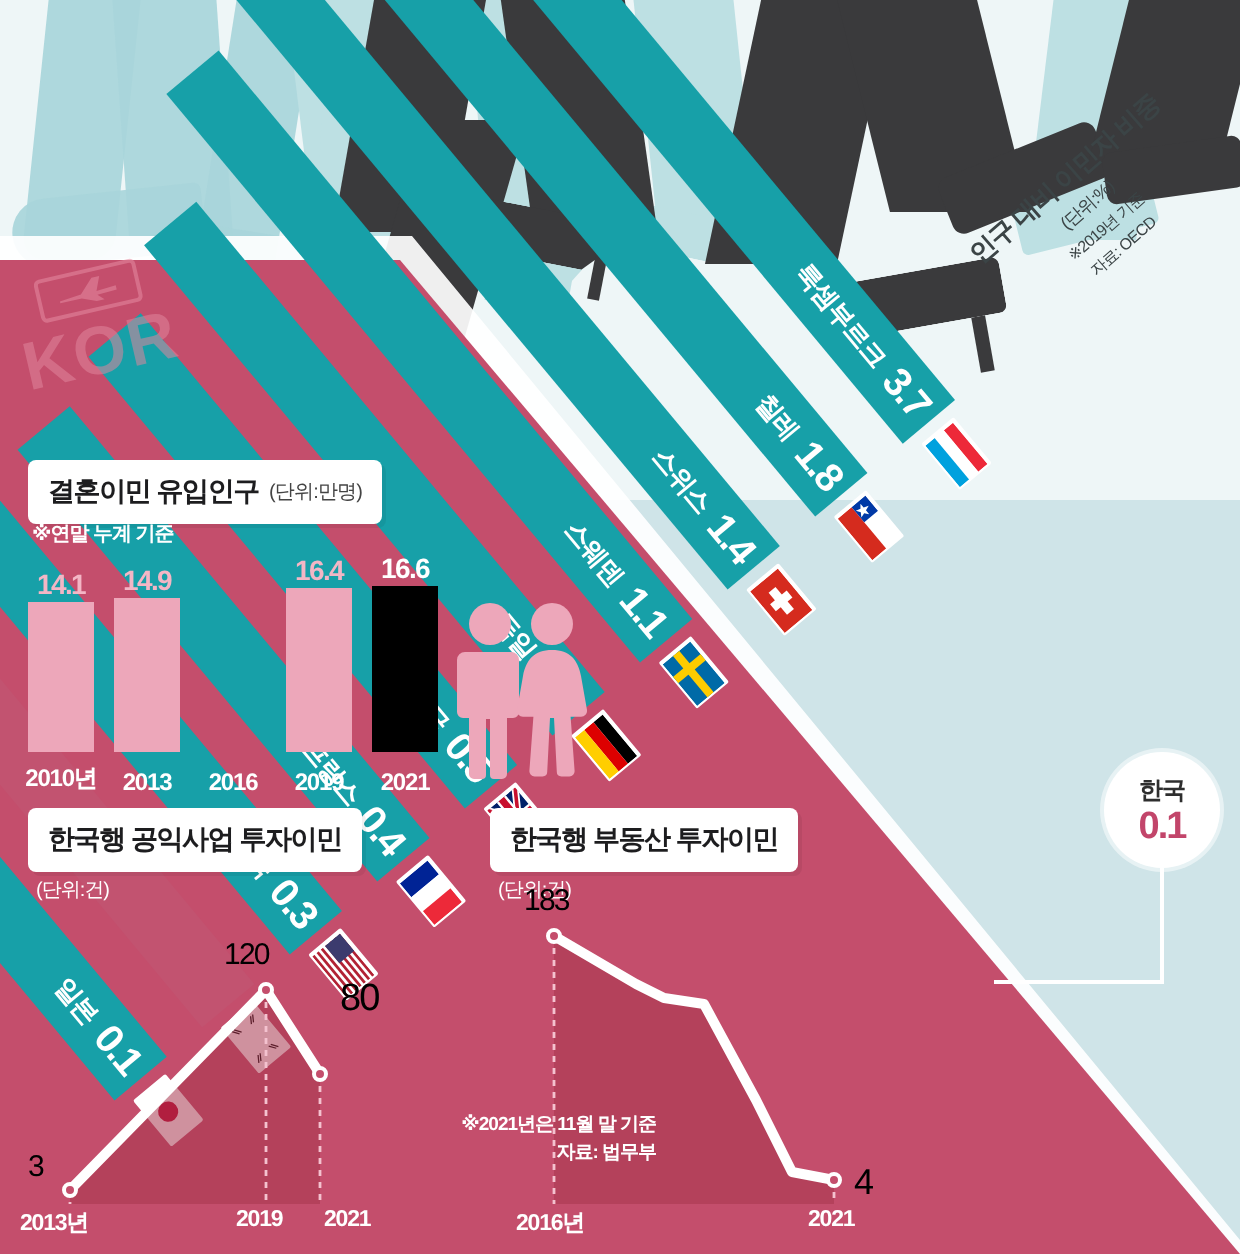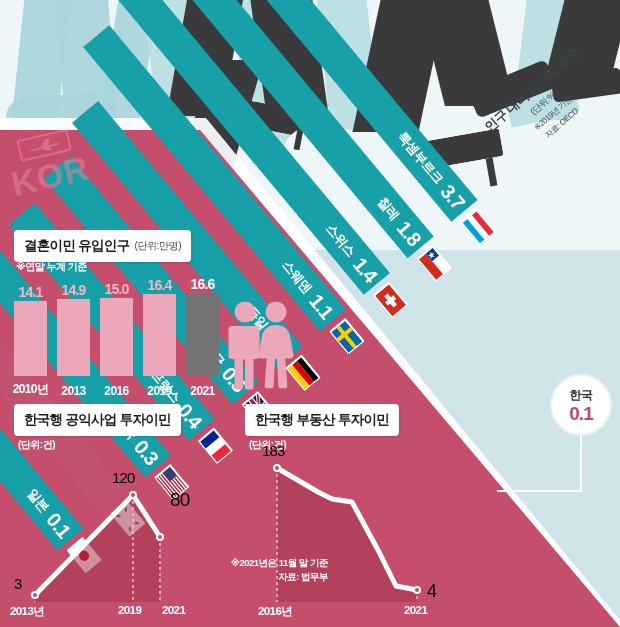--- a/index.html
+++ b/index.html
@@ -108,35 +108,35 @@
     box-shadow:2px 2px 0 rgba(0,0,0,.06);
   }
   .card-head .ch-title{ font-size:13.5px; font-weight:bold; color:#1d1d1f; letter-spacing:-.7px; white-space:nowrap;}
   .card-head .ch-unit{ font-size:10px; color:#444; margin-left:5px; letter-spacing:-.4px; white-space:nowrap;}
   .mig-note{ position:absolute; left:16px; top:260px; font-size:10px; color:#fff; font-weight:bold; letter-spacing:-.5px; z-index:9;}
   .mbars{ position:absolute; left:14px; top:278px; width:210px; height:120px; z-index:8;}
   .mbar{
     position:absolute; bottom:22px; width:33px; background:#eda7ba;
     display:flex; align-items:flex-start; justify-content:center;
   }
-  .mbar.last{ background:#737373; }
+  .mbar.last{ background:#000000; }
   .mbar .mv{
     position:absolute; top:-17px; left:50%; transform:translateX(-50%);
     font-size:14px; font-weight:bold; color:#f3b6c5; letter-spacing:-.8px; white-space:nowrap;
   }
   .mbar.last .mv{ color:#ffffff; }
   .mx{
     position:absolute; bottom:0; text-align:center; font-size:12px; font-weight:bold;
     color:#ffffff; letter-spacing:-.6px; white-space:nowrap;
   }
   .couple{ position:absolute; left:228px; top:300px; width:66px; height:92px; z-index:8;}
 
   
   .lchart{ position:absolute; z-index:8; }
-  .lc-unit{ position:absolute; font-size:10px; font-weight:bold; color:#fff; letter-spacing:-.5px; z-index:9;}
+  .lc-unit{ position:absolute; font-size:10px; font-weight:normal; color:#fff; letter-spacing:-.5px; z-index:9;}
   .lc-lbl{ position:absolute; font-size:11.5px; font-weight:bold; color:#fff; letter-spacing:-.6px; white-space:nowrap; z-index:9;}
   .lc-val{ position:absolute; font-size:15px; font-weight:normal; color:#000000; letter-spacing:-.9px; white-space:nowrap; z-index:9;text-align:right;}
   .foot{ position:absolute; right:0; text-align:right; font-size:9.5px; font-weight:bold; color:#fff; letter-spacing:-.5px; line-height:1.45; z-index:9;}
 
   .dot{ position:absolute; width:8px; height:8px; border-radius:50%; background:#c44e6c; border:2px solid #fff; z-index:10;}
 </style>
 </head>
 <body>
 
 <div id="stage">
@@ -349,23 +349,20 @@
   <div class="mig-note">※연말 누계 기준</div>
   <div class="mbars">
       <div class="mbar" style="left: 0px; height: 74.624px; margin-top: 28px;">
         <span class="mv">14.1</span>
       </div>
       <div class="mx" style="left: -7px; width: 47px;">2010년</div>
       <div class="mbar" style="left: 43px; height: 77.2693px;">
         <span class="mv">14.9</span>
       </div>
       <div class="mx" style="left: 36px; width: 47px;">2013</div>
-      <div class="mbar" style="left: 86px; height: 77.6px;">
-        <span class="mv">15.0</span>
-      </div>
       <div class="mx" style="left: 79px; width: 47px;">2016</div>
       <div class="mbar" style="left: 129px; height: 82.2293px;">
         <span class="mv">16.4</span>
       </div>
       <div class="mx" style="left: 122px; width: 47px;">2019</div>
       <div class="mbar last" style="left: 172px; height: 82.8907px;">
         <span class="mv">16.6</span>
       </div>
       <div class="mx" style="left: 165px; width: 47px;">2021</div>
     </div>

